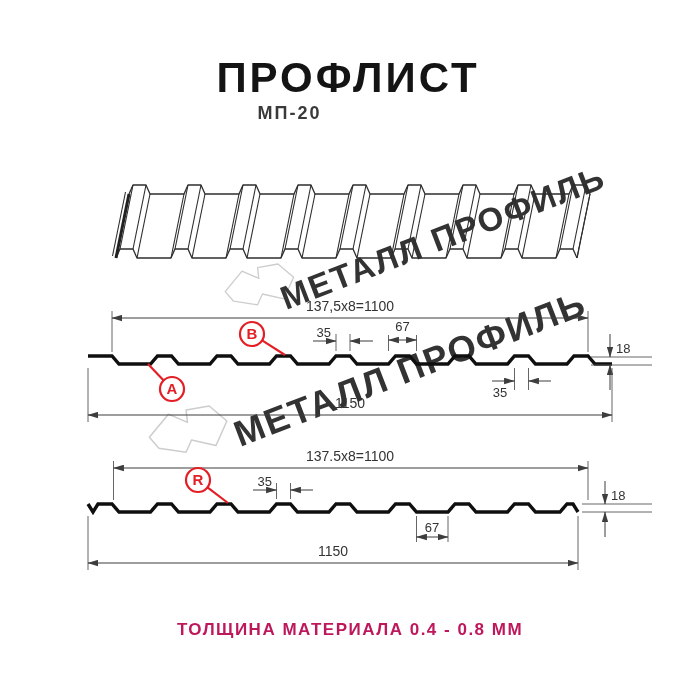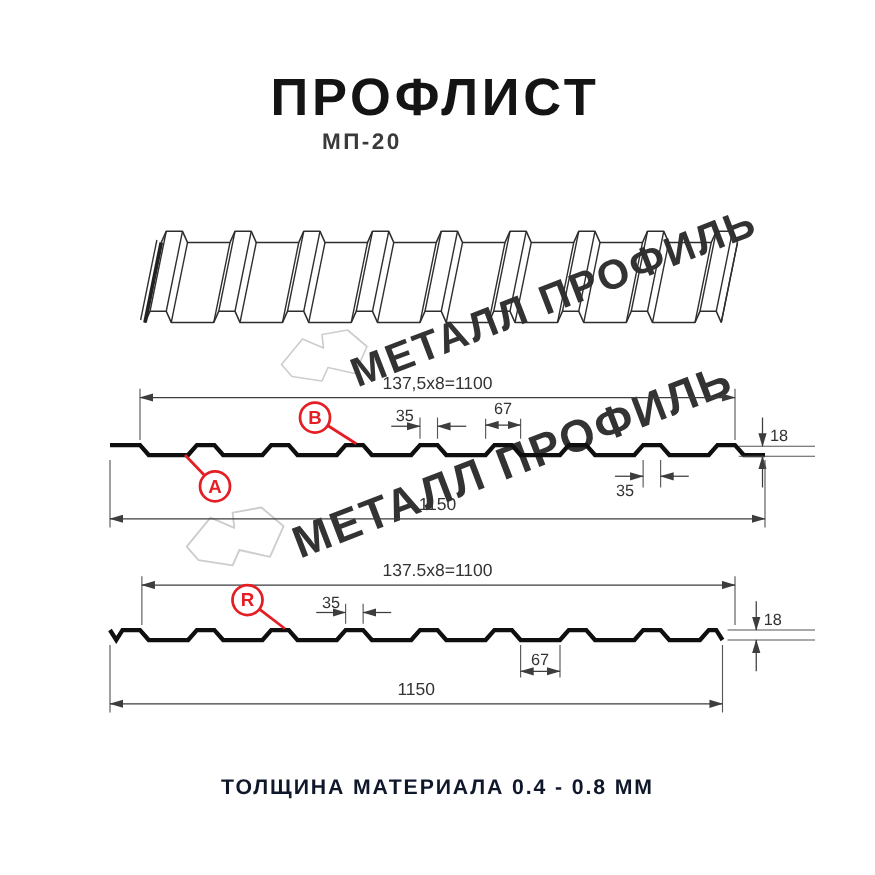--- a/index.html
+++ b/index.html
@@ -3,21 +3,21 @@
 <meta charset="utf-8">
 <style>
   html,body{margin:0;padding:0;background:#ffffff;}
   .canvas{position:relative;width:700px;height:700px;background:#fff;overflow:hidden;
           font-family:"Liberation Sans",sans-serif;}
   .title{position:absolute;top:54px;left:0;width:696px;text-align:center;
          font-size:42px;font-weight:bold;letter-spacing:3px;color:#141414;}
   .subtitle{position:absolute;top:103px;left:0;width:579px;text-align:center;
             font-size:18px;font-weight:bold;letter-spacing:2px;color:#3a3a3a;}
   .footer{position:absolute;top:620px;left:0;width:700px;text-align:center;
-          font-size:17px;font-weight:bold;letter-spacing:1.5px;color:#0f172a;}
+          font-size:17px;font-weight:bold;letter-spacing:1.5px;color:#be185d;}
   svg{position:absolute;top:0;left:0;}
   svg text{font-family:"Liberation Sans",sans-serif;fill:#333;}
   .dimtxt{font-size:14px;}
   .smalldim{font-size:13px;}
   .dimline{stroke:#3d3d3d;stroke-width:1;}
   .extline{stroke:#555;stroke-width:0.9;}
   .profile{stroke:#0f0f0f;stroke-width:3.4;fill:none;stroke-linejoin:miter;}
   .redmark{stroke:#e31e24;fill:none;stroke-width:2.2;}
   .redtxt{fill:#e31e24;font-size:15px;font-weight:bold;text-anchor:middle;}
   .wmtext{font-weight:bold;letter-spacing:2px;}

